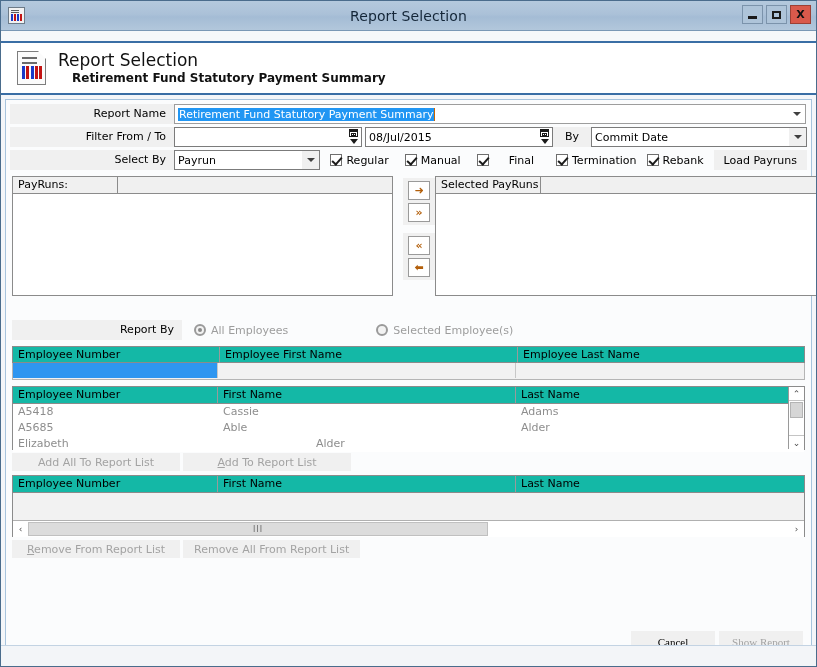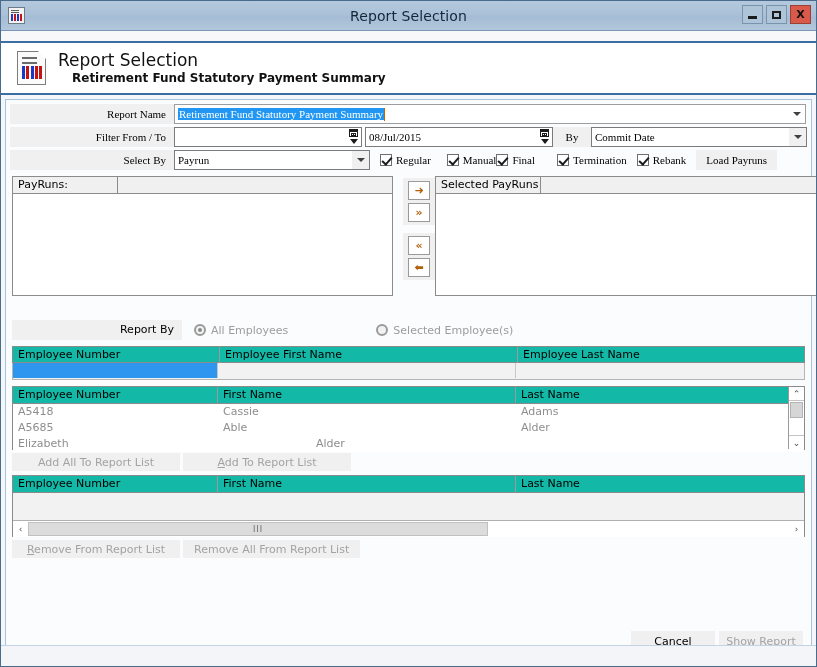--- a/index.html
+++ b/index.html
@@ -182,21 +182,21 @@
   .panel {
     position: relative;
     margin: 4px 4px 0 4px;
     padding: 0;
     background: #fbfcfd;
     border: 1px solid #a8c4dd;
     height: 562px;
     box-sizing: border-box;
   }
 
-  .form-rows { padding: 4px 0 0 0; font-family: Liberation Serif, serif; }
+  .form-rows { padding: 4px 0 0 0; }
   .form-row {
     display: flex;
     align-items: center;
     height: 20px;
     margin-bottom: 3px;
     padding: 0 4px;
     box-sizing: border-box;
   }
   .lbl {
     width: 164px;
@@ -570,20 +570,21 @@
     min-width: 168px;
     text-align: center;
   }
 
   .bottom-btns {
     position: absolute;
     right: 8px;
     bottom: 8px;
     display: flex;
     gap: 4px;
+    font-family: Liberation Serif, serif;
   }
   .dlgbtn {
     width: 84px;
     height: 21px;
     line-height: 20px;
     text-align: center;
     font-size: 11px;
     background: #f0f0f0;
     border: 1px solid transparent;
     box-sizing: border-box;
@@ -677,21 +678,21 @@
         </div>
 
         <div class="cbx-wrap">
           <span class="cbx checked"></span>
           <span>Regular</span>
         </div>
         <div class="cbx-wrap" style="margin-left:16px;">
           <span class="cbx checked"></span>
           <span>Manual</span>
         </div>
-        <div class="cbx-wrap" style="margin-left:0;">
+        <div class="cbx-wrap" style="margin-left:16px;gap:16px;">
           <span class="cbx checked"></span>
           <span>Final</span>
         </div>
         <div class="cbx-wrap" style="margin-left:22px;">
           <span class="cbx checked"></span>
           <span>Termination</span>
         </div>
         <div class="cbx-wrap" style="margin-left:10px;">
           <span class="cbx checked"></span>
           <span>Rebank</span>

